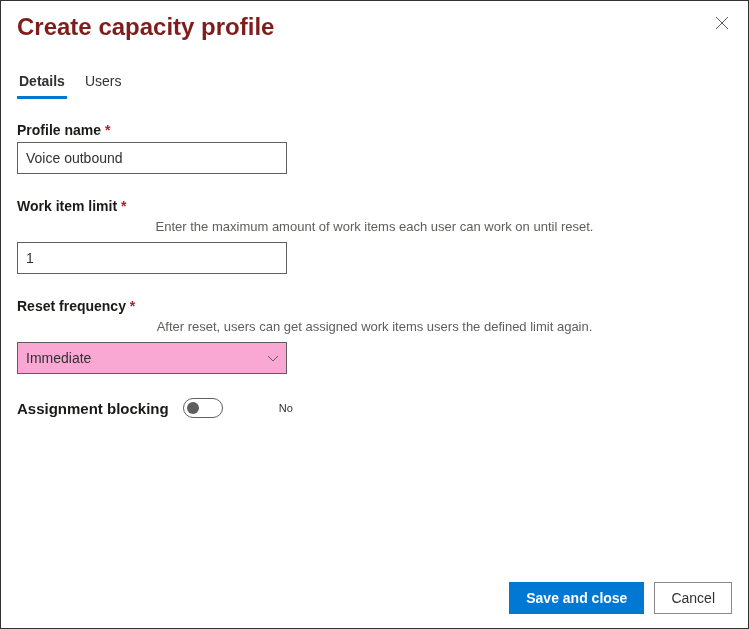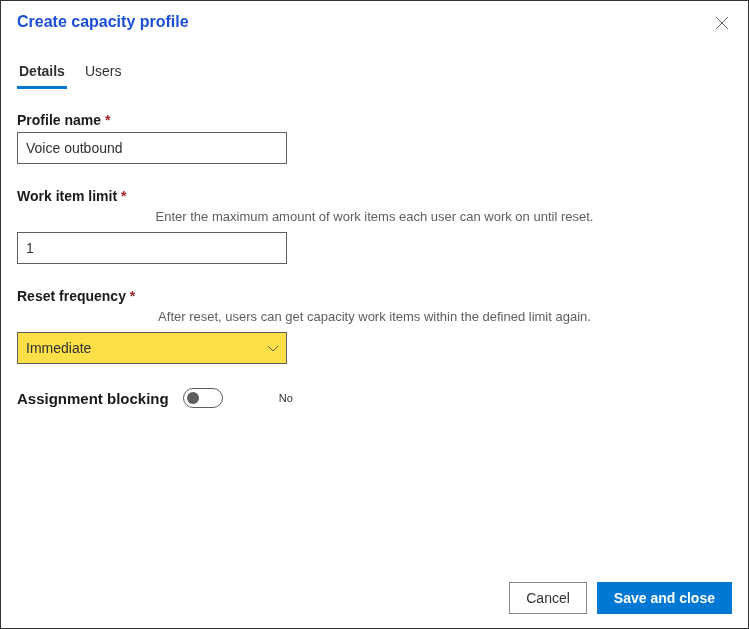--- a/index.html
+++ b/index.html
@@ -19,23 +19,23 @@
       border: 1px solid #323130;
       display: flex;
       flex-direction: column;
       position: relative;
     }
     .header {
       padding: 12px 16px 0 16px;
       position: relative;
     }
     .title {
-      font-size: 16px;
-      font-weight: 600;
-      color: #1d4ed8;
+      font-size: 24px;
+      font-weight: 600;
+      color: #7f1d1d;
       margin-bottom: 6px;
     }
     .close-btn {
       position: absolute;
       top: 12px;
       right: 16px;
       width: 20px;
       height: 20px;
       cursor: pointer;
       color: #605e5c;
@@ -117,21 +117,21 @@
       width: 270px;
     }
     .select-input {
       width: 100%;
       height: 32px;
       padding: 0 30px 0 8px;
       border: 1px solid #605e5c;
       font-size: 14px;
       font-family: inherit;
       color: #323130;
-      background: #fde047;
+      background: #f9a8d4;
       appearance: none;
       cursor: pointer;
     }
     .chevron {
       position: absolute;
       right: 8px;
       top: 50%;
       transform: translateY(-50%);
       pointer-events: none;
       color: #605e5c;
@@ -224,21 +224,21 @@
         <span>Work item limit</span> <span class="required">*</span>
       </label>
       <div class="field-help">Enter the maximum amount of work items each user can work on until reset.</div>
       <input type="text" class="text-input" value="1" style="">
     </div>
 
     <div class="field-group">
       <label class="field-label">
         <span>Reset frequency</span> <span class="required">*</span>
       </label>
-      <div class="field-help">After reset, users can get capacity work items within the defined limit again.</div>
+      <div class="field-help">After reset, users can get assigned work items users the defined limit again.</div>
       <div class="select-wrapper">
         <input type="text" class="select-input" readonly="" value="Immediate" style="">
         <span class="chevron">
           <svg width="12" height="8" viewBox="0 0 12 8">
               <path d="M1 1 L6 6 L11 1" stroke="currentColor" stroke-width="1" fill="none"></path>
             </svg>
         </span>
       </div>
     </div>
 
@@ -247,16 +247,16 @@
         <span class="toggle-label">Assignment blocking</span>
         <div class="toggle">
           <div class="toggle-knob"></div>
         </div>
         <span class="toggle-state">No</span>
       </div>
     </div>
   </div>
 
   <div class="footer">
+    <button class="btn btn-primary">Save and close</button>
     <button class="btn">Cancel</button>
-    <button class="btn btn-primary">Save and close</button>
   </div>
 </div>
 
 </body></html>

